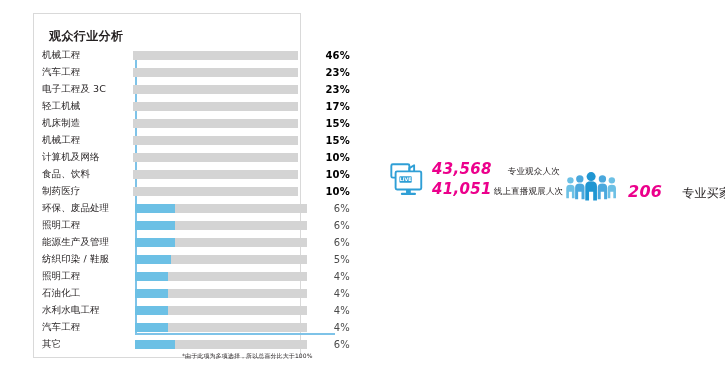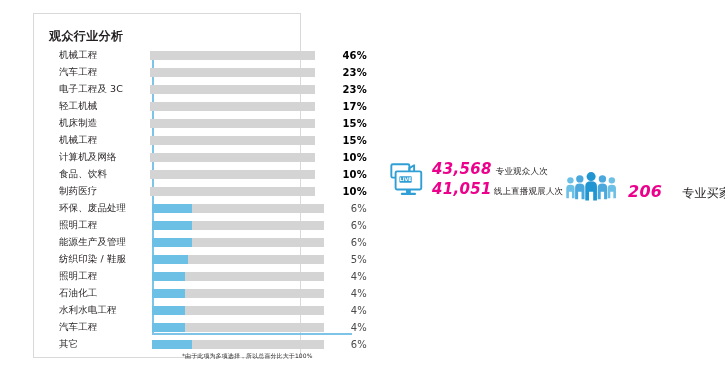--- a/index.html
+++ b/index.html
@@ -34,21 +34,21 @@
     font-size: 12px;
     font-weight: bold;
     color: #231f20;
     letter-spacing: 0.4px;
     white-space: nowrap;
   }
 
   
   .chart {
     position: absolute;
-    left: 23px;
+    left: 6px;
     top: 33px;
     width: 310px;
     height: 290px;
   }
 
   .axis-v {
     position: absolute;
     left: 95px;
     top: 5px;
     width: 1.5px;
@@ -161,21 +161,21 @@
   .stat-number {
     font-size: 15px;
     font-weight: bold;
     font-style: italic;
     color: #ec008c;
     letter-spacing: 0.3px;
   }
   .stat-caption {
     font-size: 8.5px;
     color: #231f20;
-    margin-left: 4px;
+    margin-left: 16px;
     letter-spacing: 0.2px;
   }
   .stat-caption.tight { margin-left: 2px; }
 
   .buyers .stat-number { font-size: 16px; }
   .buyers .stat-caption { font-size: 12px; margin-left: 20px; }
 </style>
 </head>
 <body>
 

